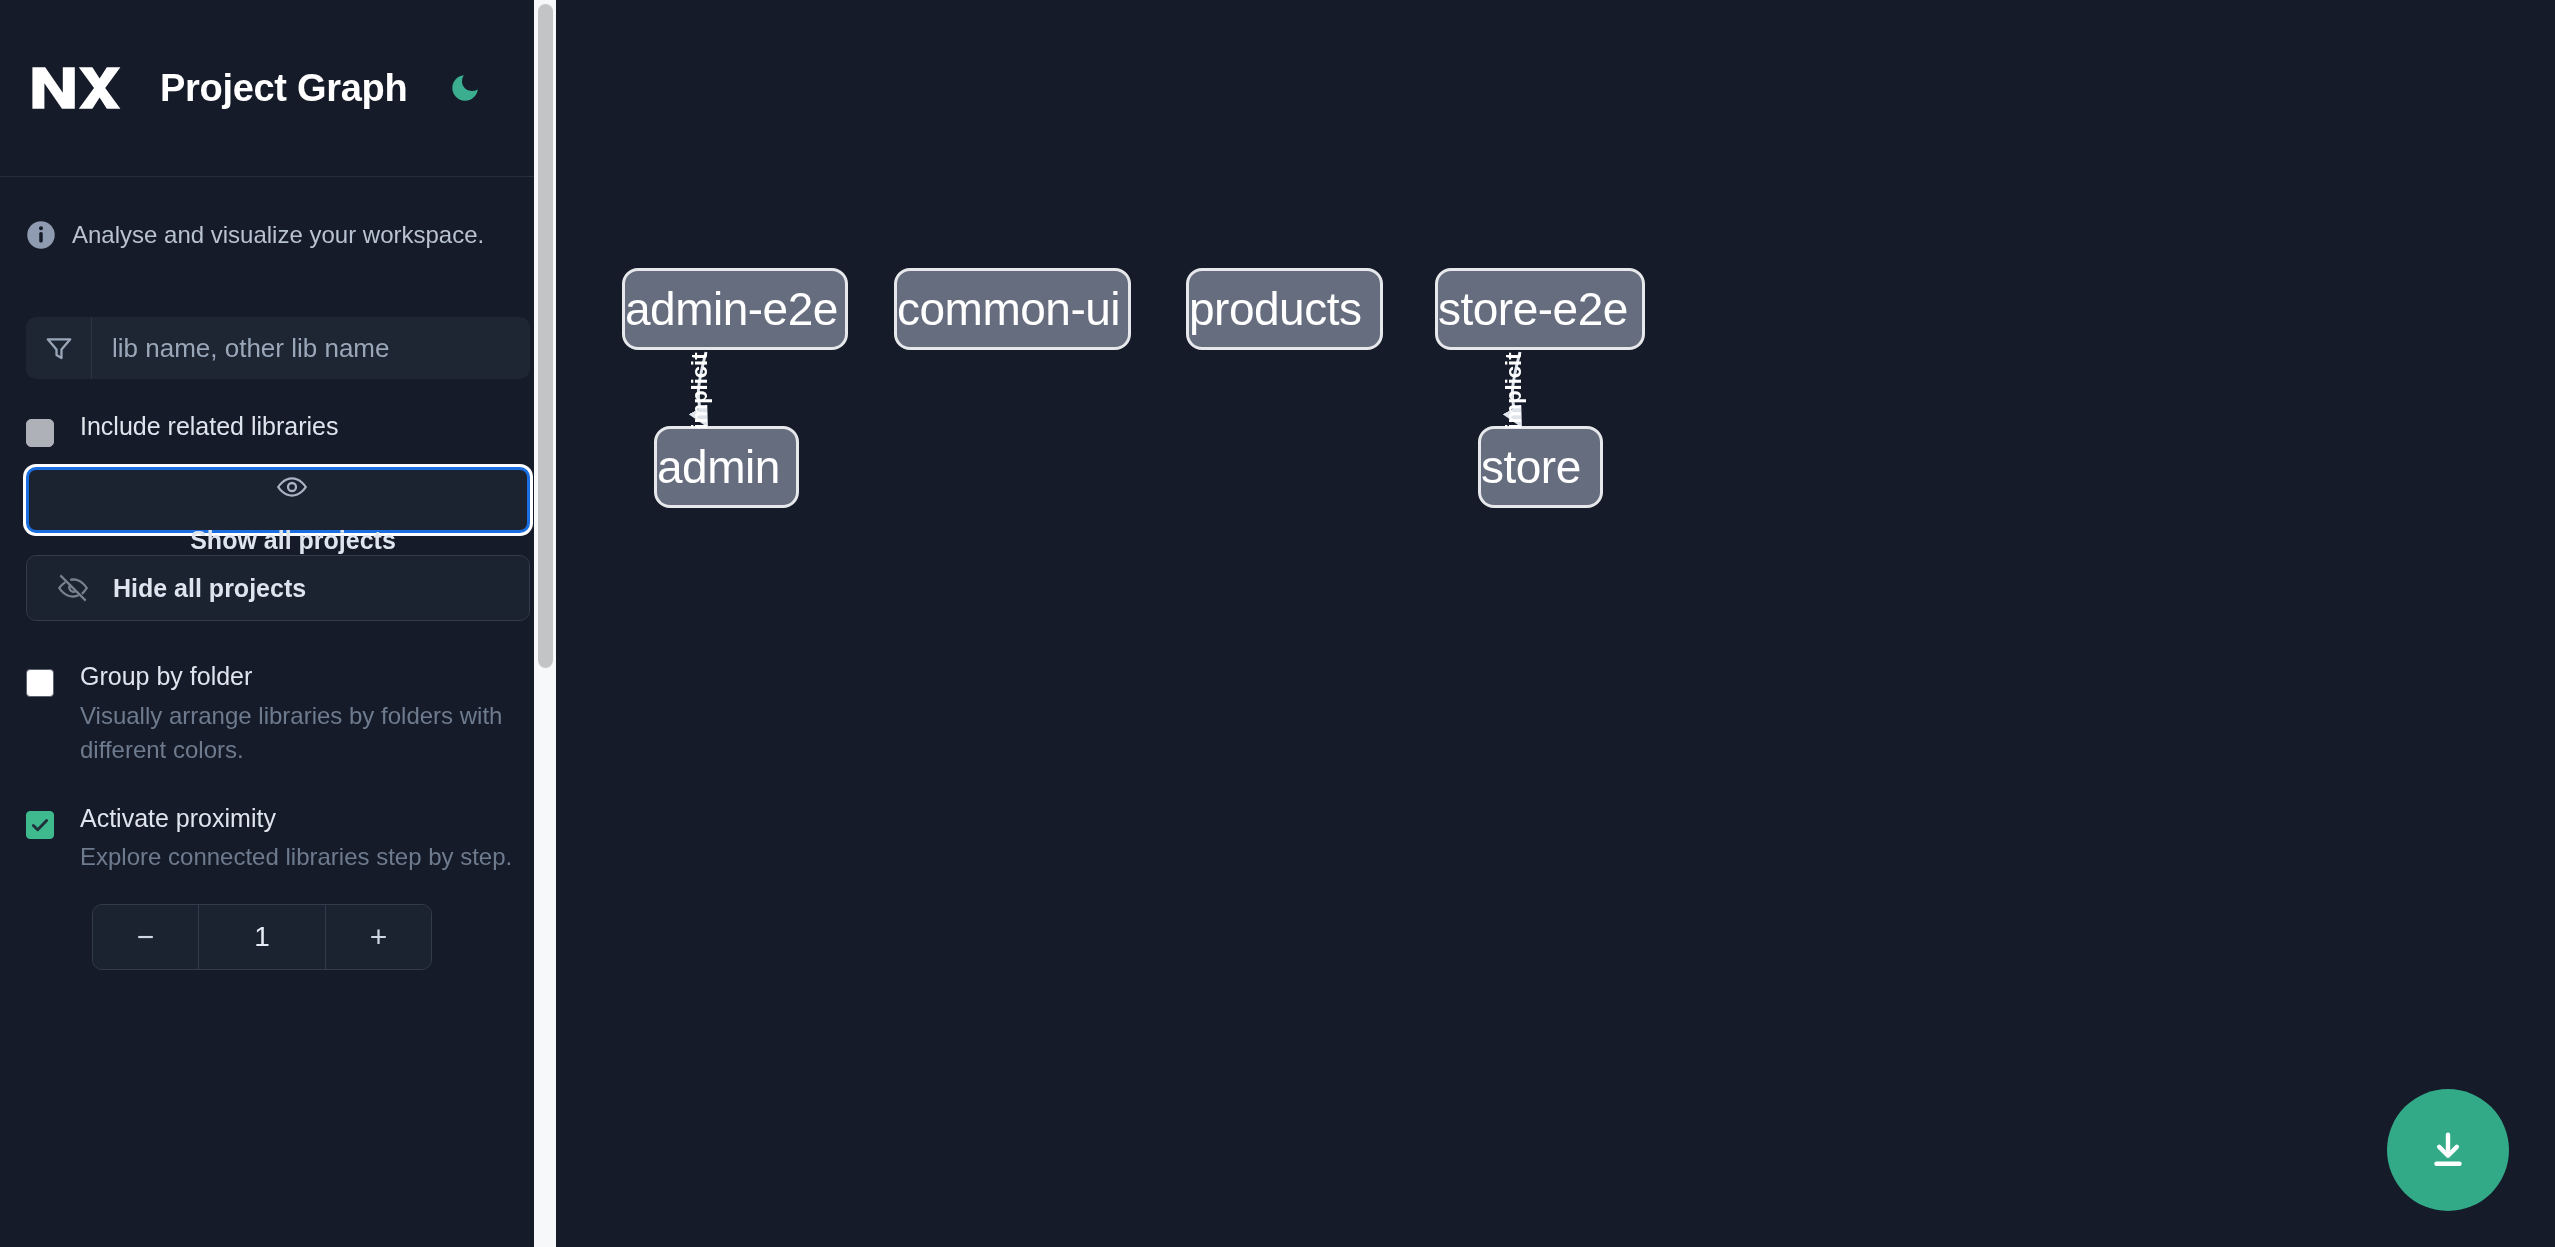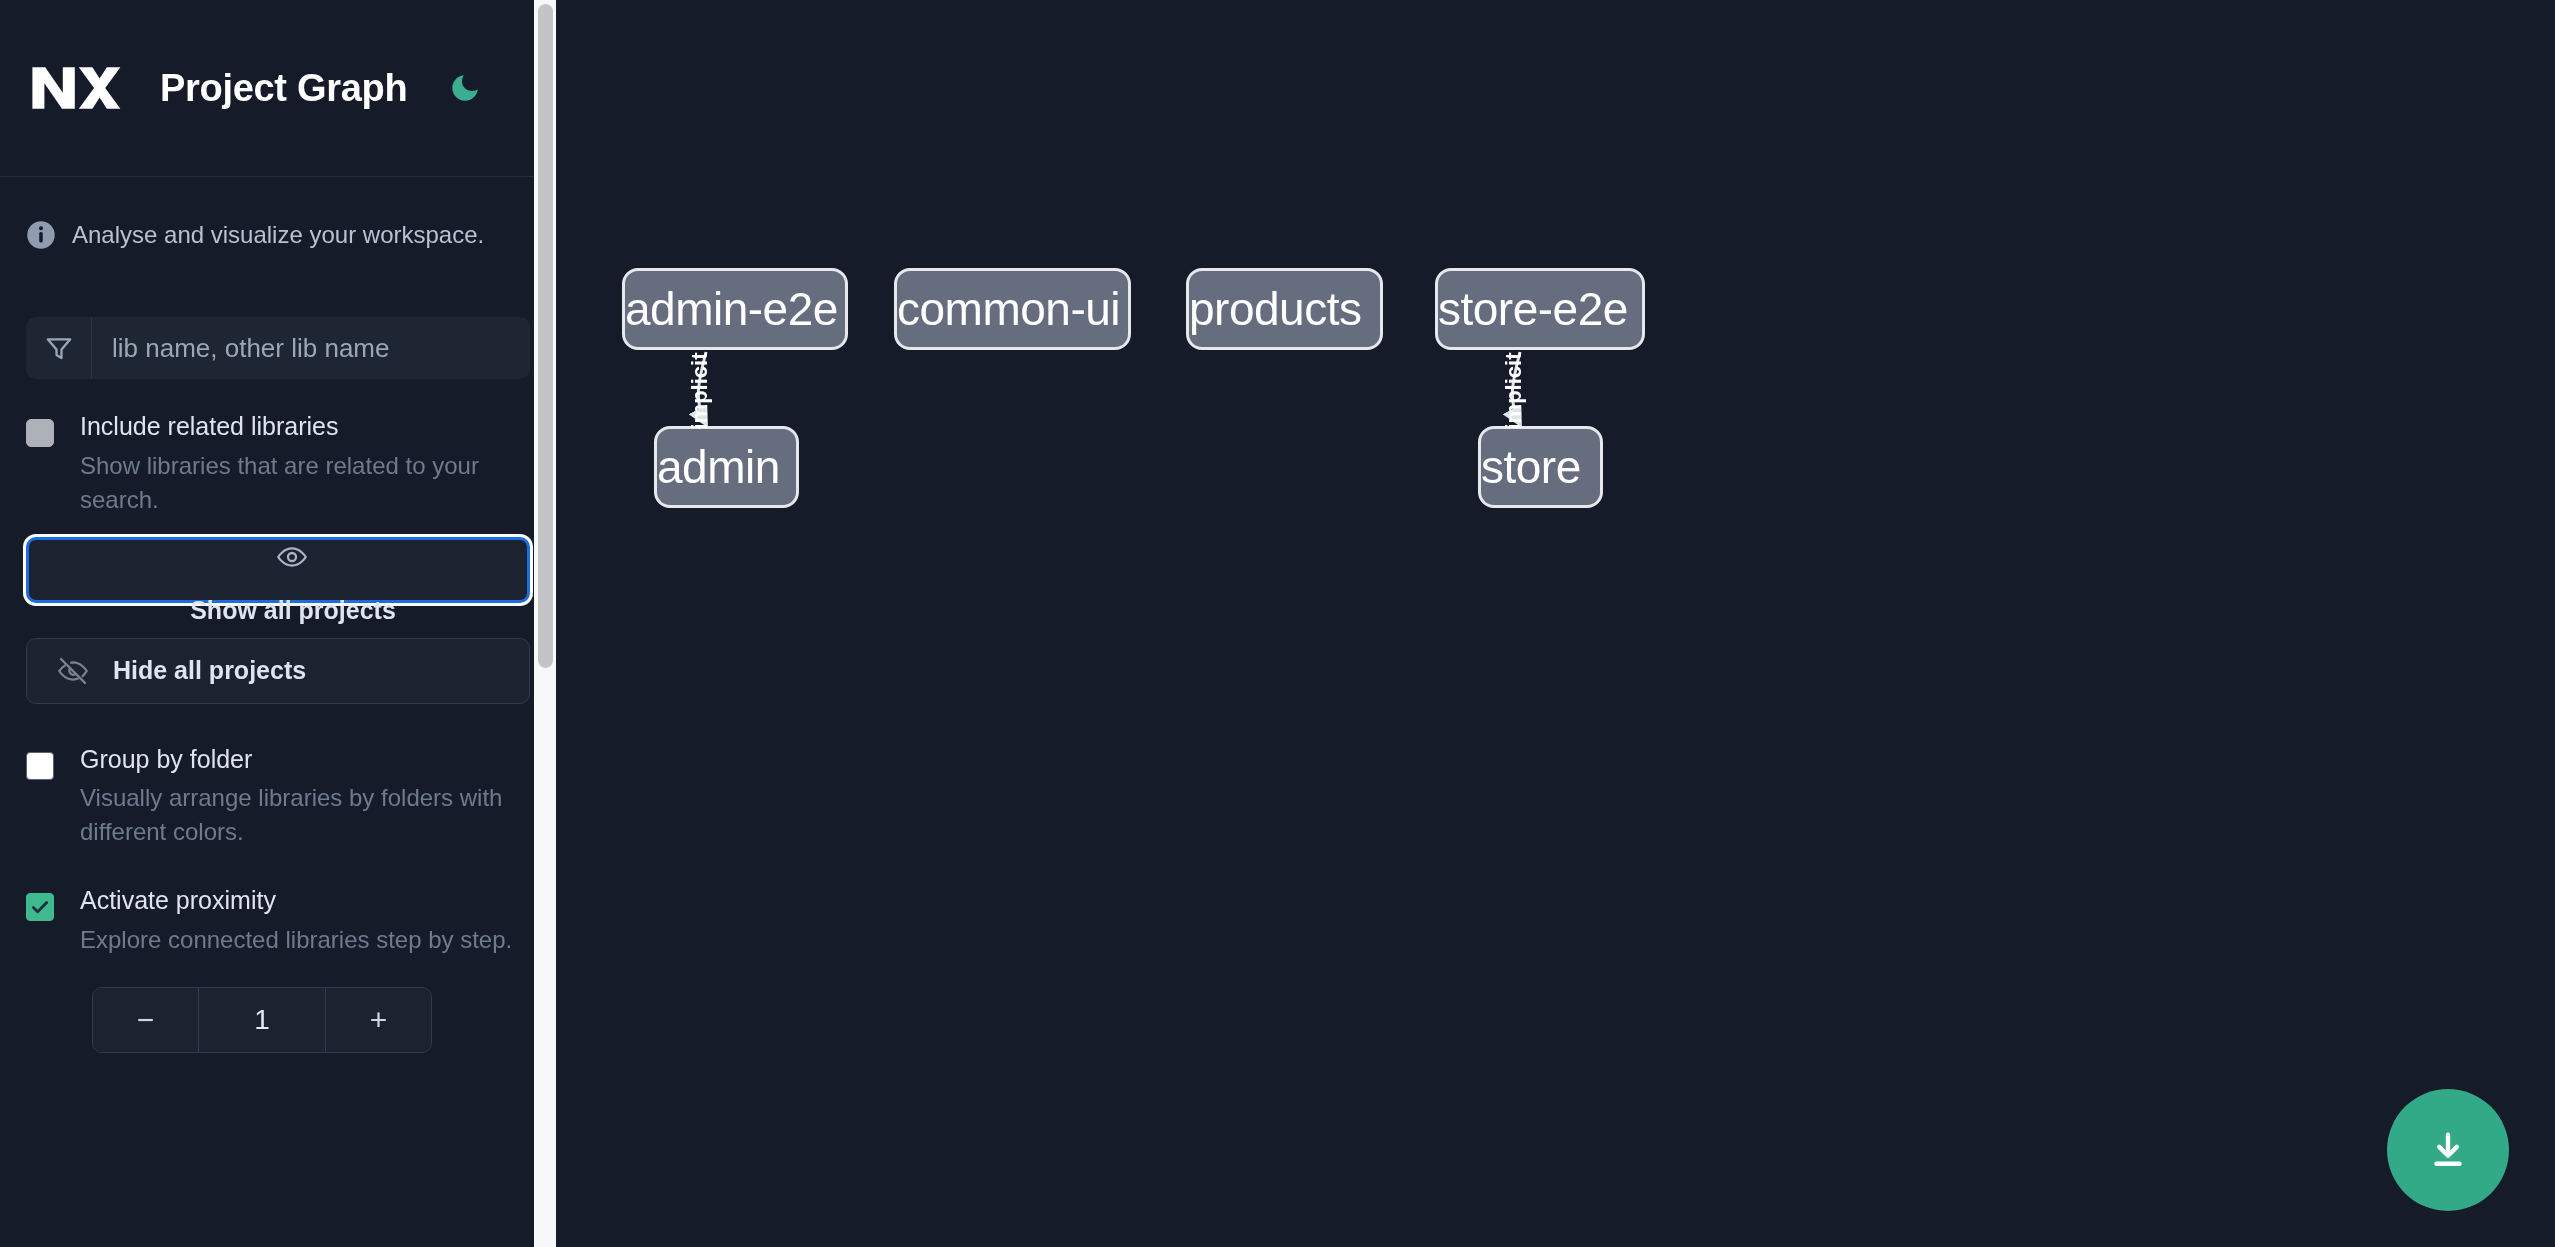--- a/index.html
+++ b/index.html
@@ -69,21 +69,21 @@
   }
   .cb.disabled { background: #aeb2b8; border: 1px solid #aeb2b8; }
   .cb.unchecked { background: #ffffff; border: 1px solid #5b6372; border-radius: 4px; }
   .cb.checked { background: #3fba8f; border: 1px solid #3fba8f; border-radius: 4px; }
   .cb-check { width: 20px; height: 20px; }
   .opt-text { margin-left: 26px; }
   .opt-label { font-size: 25px; font-weight: 400; color: #dfe5ee; line-height: 1.1; }
   .opt-desc { font-size: 24px; color: #6e7b8e; line-height: 1.42; margin-top: 8px; max-width: 440px; }
 
   .btn {
-    margin-top: 35px; height: 66px; width: 100%;
+    margin-top: 22px; height: 66px; width: 100%;
     display: flex; align-items: center; gap: 22px; padding-left: 30px;
     background: #1b2230; border: 1px solid #323a4b; border-radius: 10px;
     color: #dfe5ee; font-size: 25px; font-weight: 700; cursor: pointer;
     font-family: "Liberation Sans", sans-serif;
   }
   .btn.focused {
     border: 3px solid #1b6ee0;
     box-shadow: 0 0 0 3px #ffffff;
     margin-top: 20px;
     flex-direction: column;
@@ -189,21 +189,20 @@
             <path d="M3 5h18l-7 8.2V20l-4-2.4v-4.4z"></path>
           </svg>
         </span>
         <input class="filter-input" type="text" placeholder="lib name, other lib name" style="">
       </div>
 
       <div class="opt-row">
         <span class="cb disabled"></span>
         <span class="opt-text">
           <span class="opt-label">Include related libraries</span>
-          <span class="opt-desc" style="display:block">Show libraries that are related to your search.</span>
         </span>
       </div>
 
       <button class="btn focused">
         <span class="b-ico">
           <svg viewBox="0 0 24 24" width="32" height="32" fill="none" stroke="#aab4c4" stroke-width="1.7">
             <path d="M1.7 12S5.4 5.6 12 5.6 22.3 12 22.3 12 18.6 18.4 12 18.4 1.7 12 1.7 12z"></path>
             <circle cx="12" cy="12" r="3"></circle>
           </svg>
         </span>

